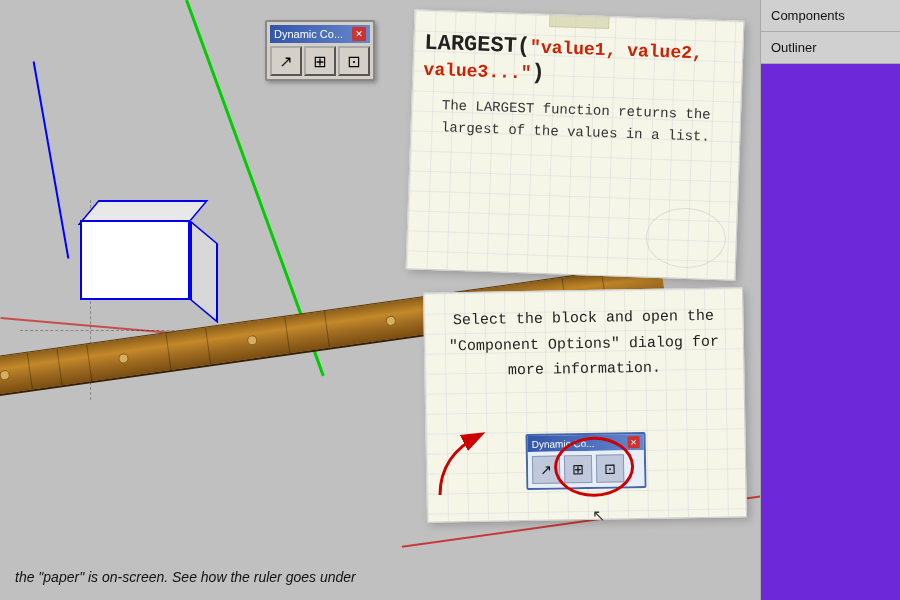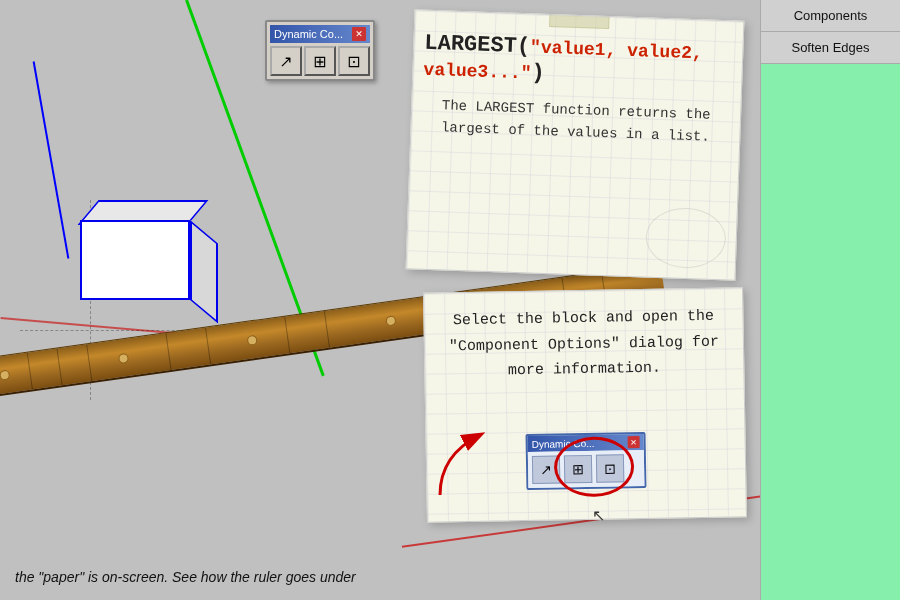--- a/index.html
+++ b/index.html
@@ -362,23 +362,22 @@
       font-size: 16px;
     }
 
     
     #right-panel {
       position: absolute;
       top: 0;
       right: 0;
       width: 140px;
       height: 600px;
-      background: #86efac;
+      background: #6d28d9;
       border-left: 1px solid #aaa;
-      text-align: center;
     }
     .panel-item {
       padding: 8px 10px;
       font-size: 13px;
       color: #111;
       border-bottom: 1px solid #aaa;
       background: #d0d0d0;
       cursor: pointer;
     }
 
@@ -506,15 +505,15 @@
     <span>the "paper" is on-screen. See how the ruler goes under</span>
   </div>
 
 </div>
 
 <div id="right-panel">
   <div class="panel-item">
     <span>Components</span>
   </div>
   <div class="panel-item">
-    <span>Soften Edges</span>
+    <span>Outliner</span>
   </div>
 </div>
 
 </body></html>

